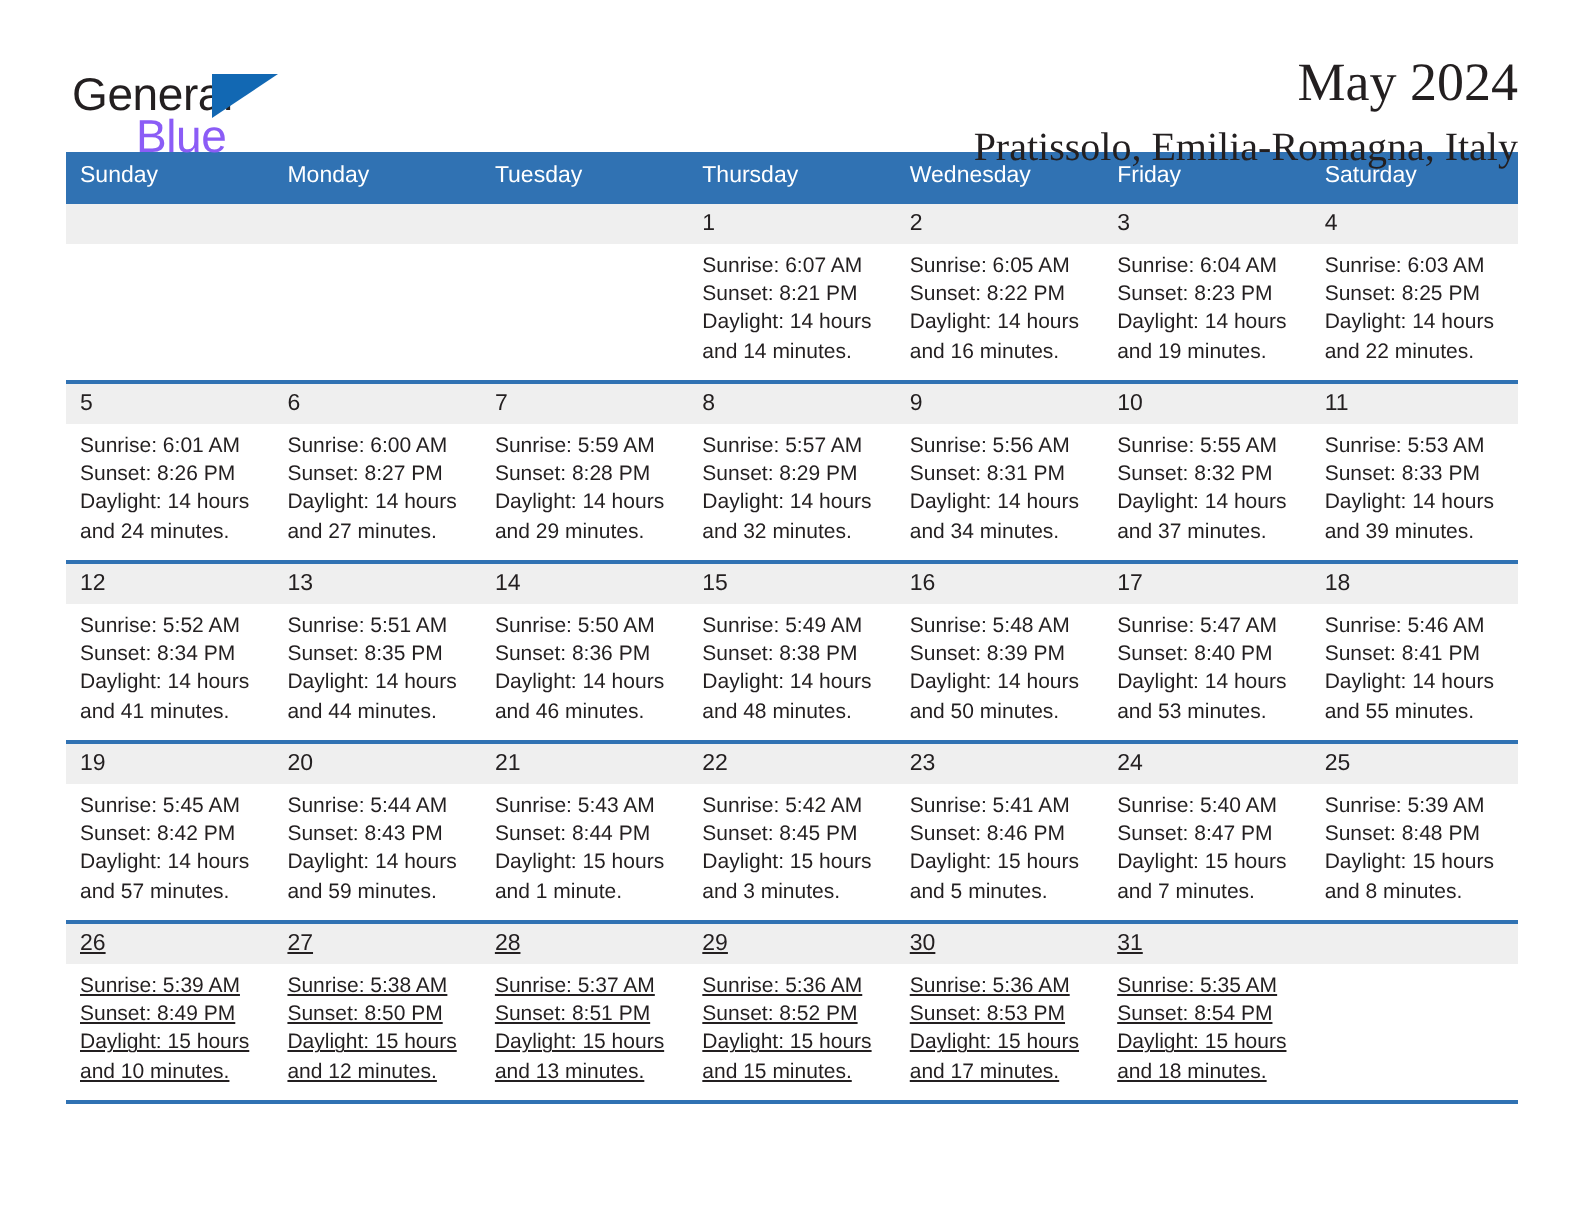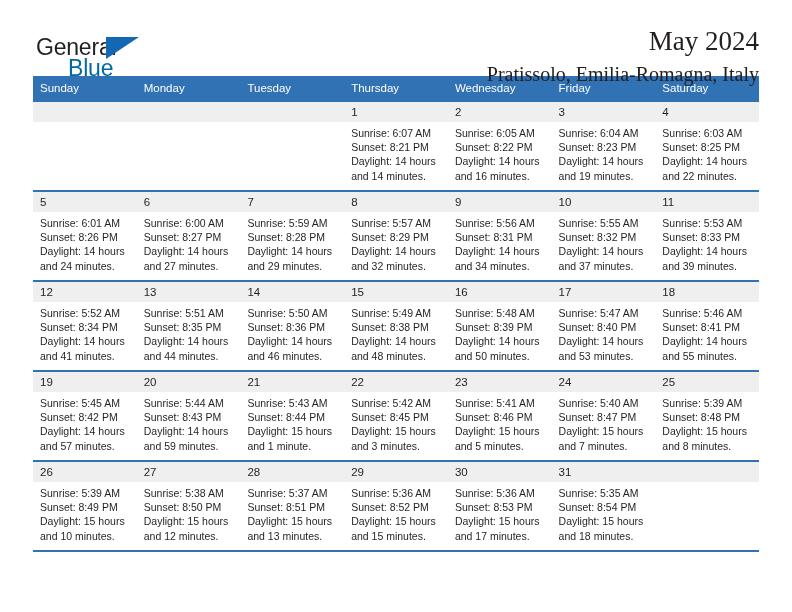--- a/index.html
+++ b/index.html
@@ -54,21 +54,21 @@
     height: 0;
     border-left: 33px solid #1268b3;
     border-bottom: 22px solid transparent;
   }
   .brand-blue {
     position: absolute;
     left: 35px;
     top: 29px;
     font-size: 23px;
     letter-spacing: -0.2px;
-    color: #0369a1;
+    color: #8b5cf6;
     font-family: "Liberation Sans", sans-serif;
   }
   .titles {
     text-align: right;
     padding-top: 0px;
     font-family: Liberation Serif, serif;
   }
   .cal-title {
     font-size: 27px;
     color: #231f20;
@@ -102,20 +102,21 @@
     padding-left: 7px;
     box-sizing: border-box;
     white-space: nowrap;
   }
   .week {
     display: flex;
     border-top: 2px solid #3072b3;
   }
   .week.last {
     border-bottom: 2px solid #3072b3;
+    text-decoration: underline;
   }
   .cell {
     flex: 1 1 0;
     box-sizing: border-box;
     min-height: 88px;
     background: #ffffff;
   }
   .cell .daynum {
     background: #efefef;
     height: 20px;

